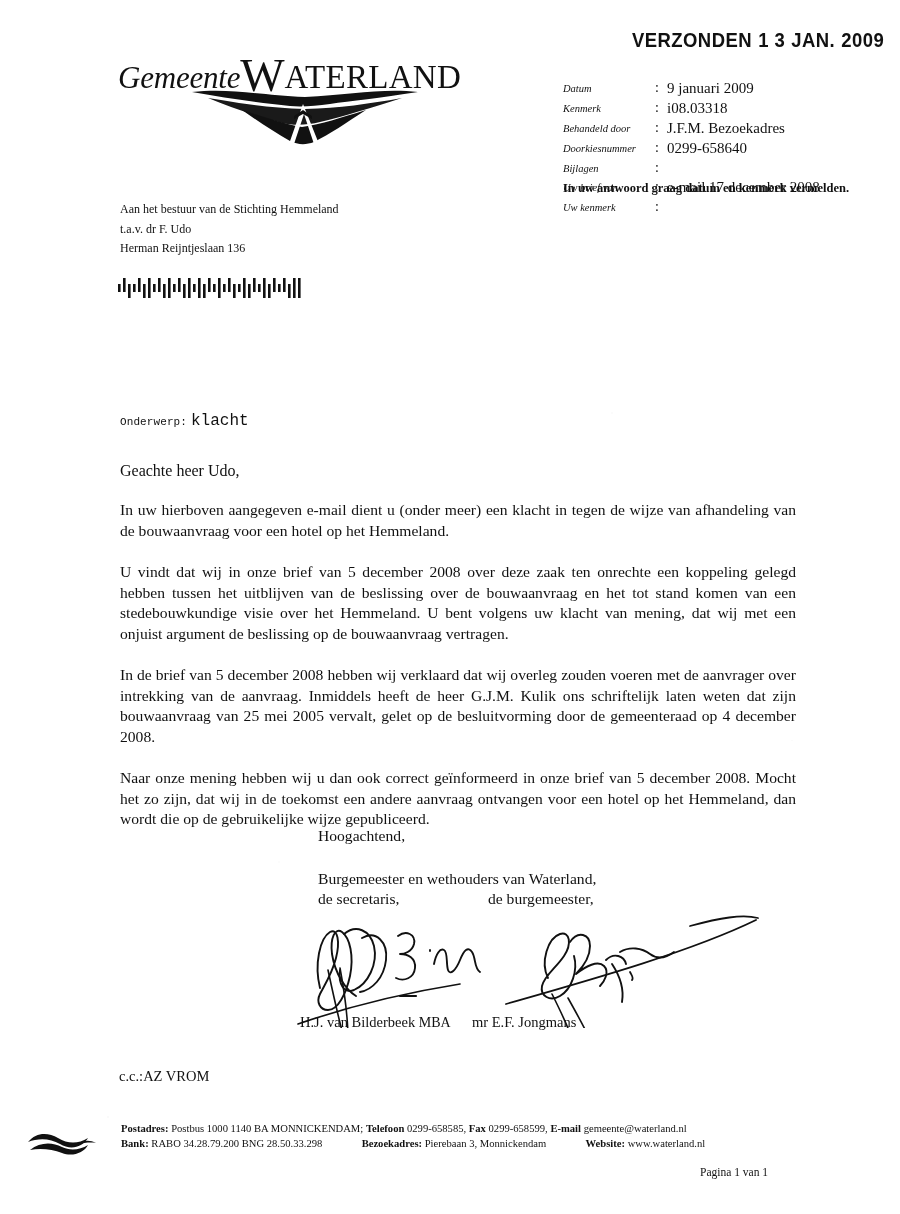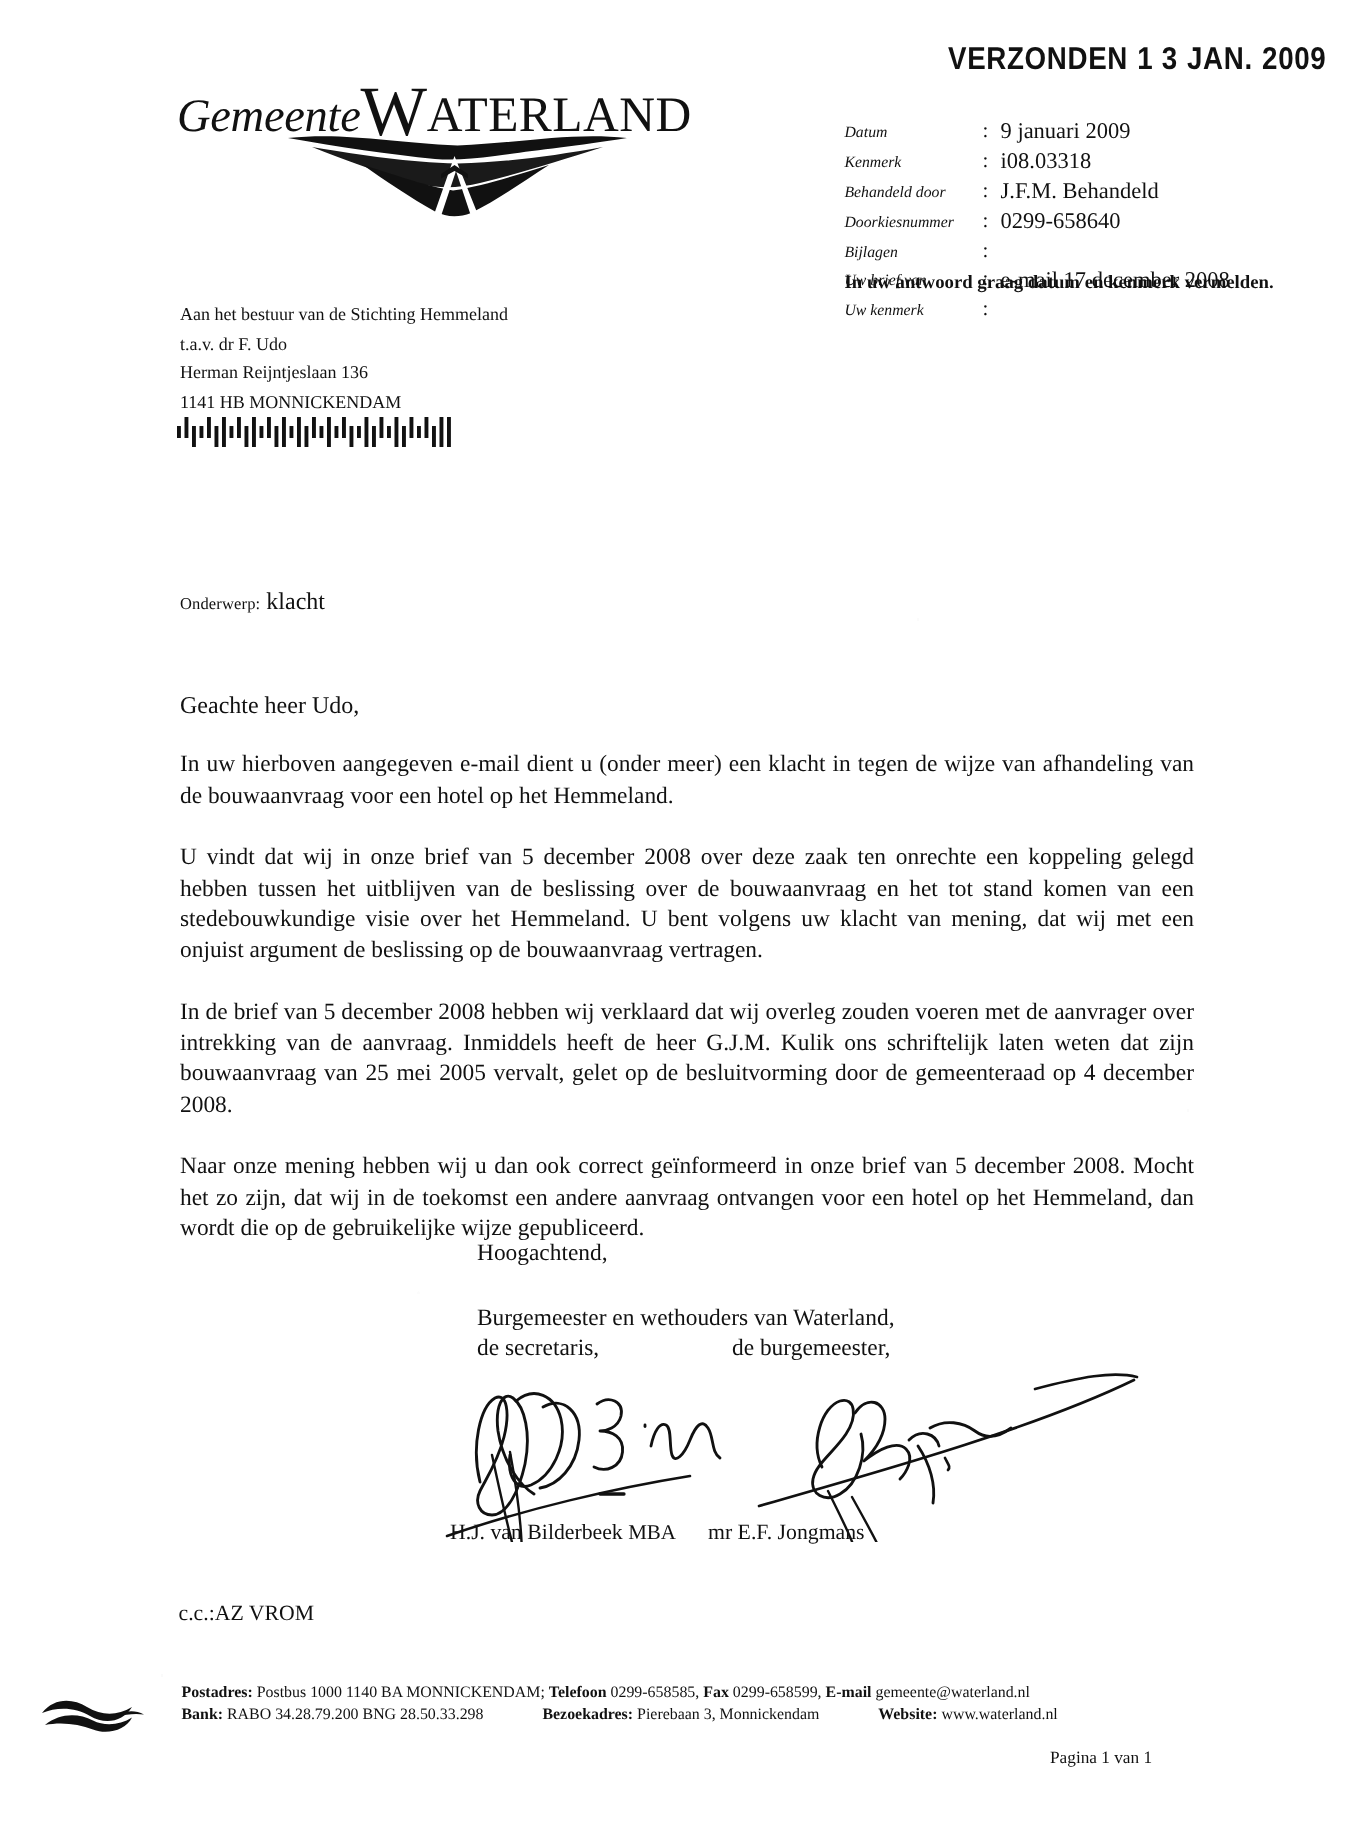--- a/index.html
+++ b/index.html
@@ -131,22 +131,23 @@
     left: 118px;
     top: 276px;
     width: 186px;
     height: 24px;
   }
 
   
   #subject {
     position: absolute;
     left: 120px;
-    top: 393px;
-    white-space: nowrap;
+    top: 412px;
+    white-space: nowrap;
+    font-family: Liberation Mono, monospace;
   }
   #subject-label {
     font-size: 11px;
     letter-spacing: 0.1px;
   }
   #subject-value {
     font-size: 16px;
     margin-left: 4px;
   }
 
@@ -276,21 +277,21 @@
           <td class="meta-value">9 januari 2009</td>
         </tr>
         <tr>
           <td class="meta-label">Kenmerk</td>
           <td class="meta-colon">:</td>
           <td class="meta-value">i08.03318</td>
         </tr>
         <tr>
           <td class="meta-label">Behandeld door</td>
           <td class="meta-colon">:</td>
-          <td class="meta-value">J.F.M. Behandeld</td>
+          <td class="meta-value">J.F.M. Bezoekadres</td>
         </tr>
         <tr>
           <td class="meta-label">Doorkiesnummer</td>
           <td class="meta-colon">:</td>
           <td class="meta-value">0299-658640</td>
         </tr>
         <tr>
           <td class="meta-label">Bijlagen</td>
           <td class="meta-colon">:</td>
           <td class="meta-value"></td>
@@ -307,21 +308,20 @@
         </tr>
       </tbody>
     </table>
   </div>
   <div id="meta-note">In uw antwoord graag datum en kenmerk vermelden.</div>
 
   <div id="address">
     <div class="line">Aan het bestuur van de Stichting Hemmeland</div>
     <div class="line">t.a.v. dr F. Udo</div>
     <div class="line">Herman Reijntjeslaan 136</div>
-    <div class="line">1141 HB  MONNICKENDAM</div>
   </div>
   <svg id="barcode" viewBox="0 0 186 24">
     <g fill="#111">
       <rect x="0" y="8" width="2.6" height="8"></rect>
       <rect x="5" y="2" width="2.6" height="14"></rect>
       <rect x="10" y="8" width="2.6" height="14"></rect>
       <rect x="15" y="8" width="2.6" height="8"></rect>
       <rect x="20" y="2" width="2.6" height="14"></rect>
       <rect x="25" y="8" width="2.6" height="14"></rect>
       <rect x="30" y="2" width="2.6" height="20"></rect>

